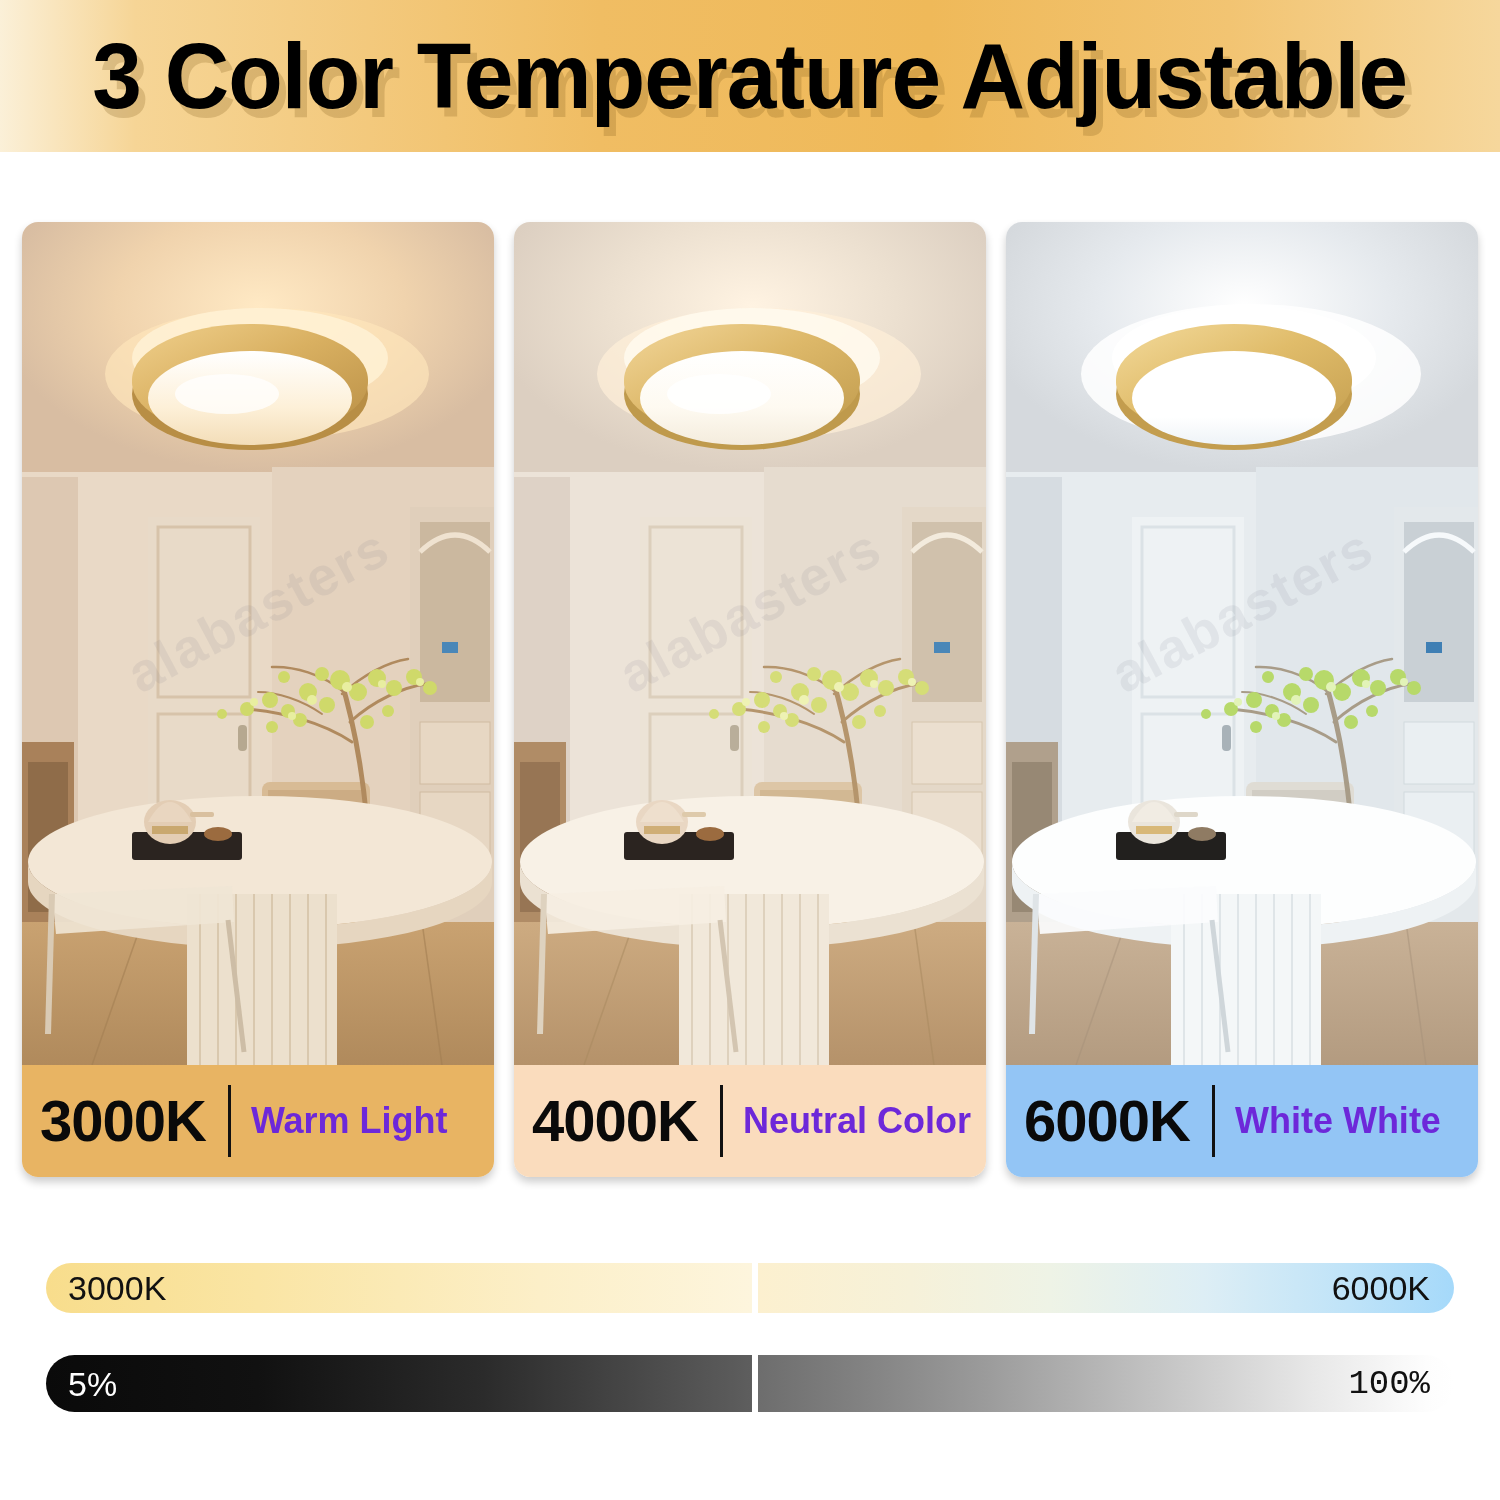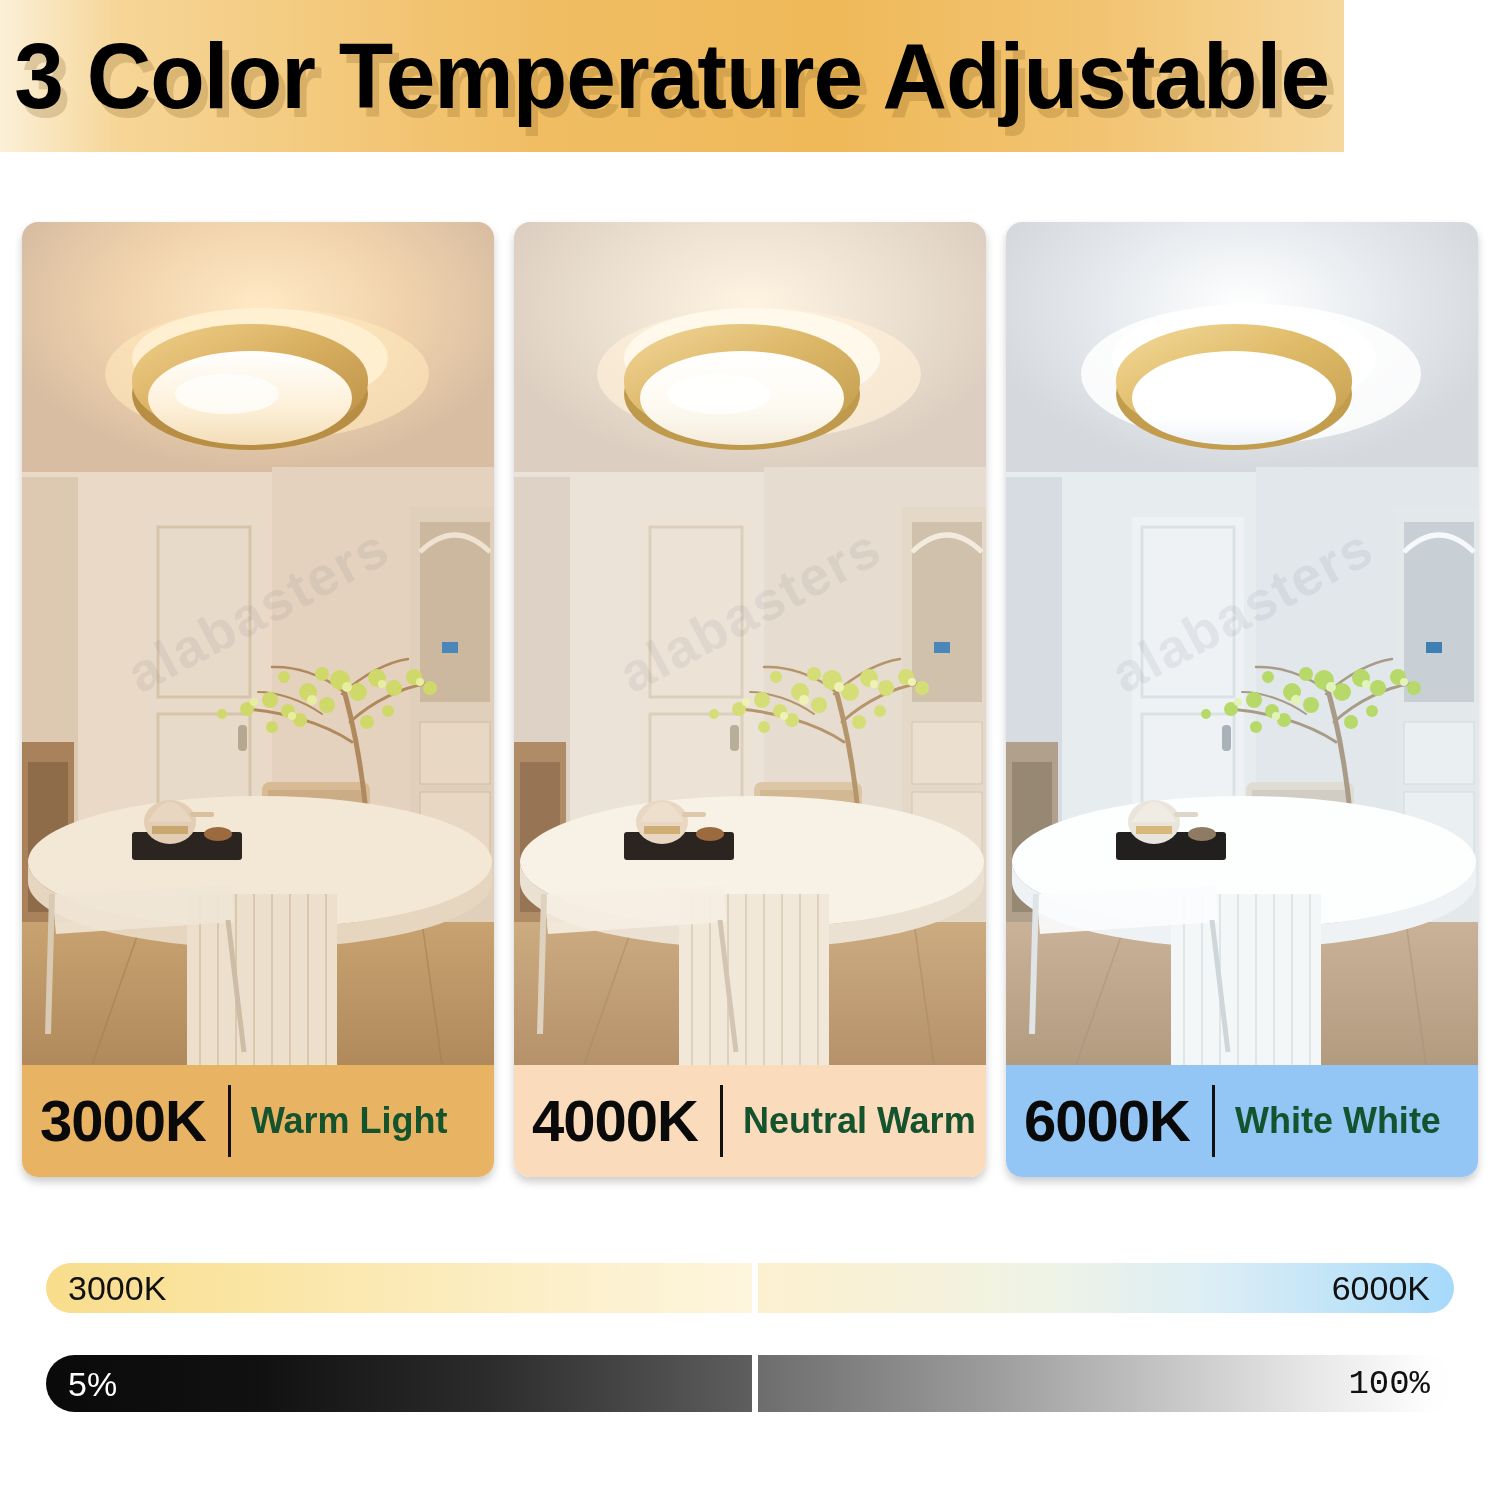--- a/index.html
+++ b/index.html
@@ -1,21 +1,21 @@
 <!DOCTYPE html>
 <html><head>
 <meta charset="utf-8">
 <style>
   * { margin:0; padding:0; box-sizing:border-box; }
   html,body { width:1500px; height:1500px; background:#ffffff; overflow:hidden; }
   body { font-family:"Liberation Sans", sans-serif; }
 
   
   .banner{
-    position:absolute; left:0; top:0; width:1344px; height:152px;
+    position:absolute; left:0; top:0; width:1500px; height:152px;
     background:linear-gradient(90deg,#fbf0d8 0%,#f6d596 9%,#f0bd63 40%,#efb959 62%,#f2c472 82%,#f6d79c 100%);
     display:flex; align-items:center; justify-content:center;
   }
   .banner-title{
     font-size:92px; font-weight:bold; color:#000;
     letter-spacing:-1px; line-height:1; white-space:nowrap;
     transform:scaleX(.97);
     text-shadow:7px 9px 0 rgba(120,80,20,.22);
   }
 
@@ -36,21 +36,21 @@
     letter-spacing:2px; white-space:nowrap; pointer-events:none;
   }
 
   
   .label-bar{
     position:absolute; left:0; bottom:0; width:100%; height:112px;
     display:flex; align-items:center; padding:0 18px;
   }
   .kelvin{ font-size:58px; font-weight:bold; color:#0a0a0a; letter-spacing:-1px; line-height:1; }
   .divider{ width:3px; height:72px; background:#111; margin:0 20px 0 22px; flex:0 0 auto; }
-  .light-name{ font-size:36px; font-weight:bold; color:#14532d; line-height:1; white-space:nowrap; }
+  .light-name{ font-size:36px; font-weight:bold; color:#6d28d9; line-height:1; white-space:nowrap; }
 
   
   .strip{ position:absolute; left:46px; width:1408px; display:flex; }
   .strip.cct{ top:1263px; height:50px; }
   .strip.dim{ top:1355px; height:57px; }
 
   .seg{ height:100%; position:relative; }
   .seg.left{ width:706px; border-radius:30px 0 0 30px; }
   .seg.gap{ width:6px; background:#fff; }
   .seg.right{ width:696px; border-radius:0 30px 30px 0; }
@@ -336,21 +336,21 @@
         <ellipse cx="196" cy="612" rx="14" ry="7" fill="#9b6b3f"></ellipse>
         <path d="M30 672 L210 664 L212 700 L34 712 Z" fill="#f6eee2" opacity=".9"></path>
         <path d="M30 672 L26 812" stroke="#ded2bf" stroke-width="6" fill="none"></path>
         <path d="M206 698 L222 830" stroke="#d3c5b1" stroke-width="5" fill="none"></path>
       </svg>
       <div class="wm">alabasters</div>
     </div>
     <div class="label-bar" style="background:#fadcbd">
       <span class="kelvin">4000K</span>
       <span class="divider"></span>
-      <span class="light-name">Neutral Warm</span>
+      <span class="light-name">Neutral Color</span>
     </div>
   </div>
 
   <div class="panel">
     <div class="scene-wrap">
       <svg viewBox="0 0 476 843" preserveAspectRatio="xMidYMid slice">
         <defs>
           <radialGradient id="glow3" cx="50%" cy="28%" r="55%">
             <stop offset="0%" stop-color="#ffffff"></stop>
               <stop offset="55%" stop-color="#e6eaee"></stop>

